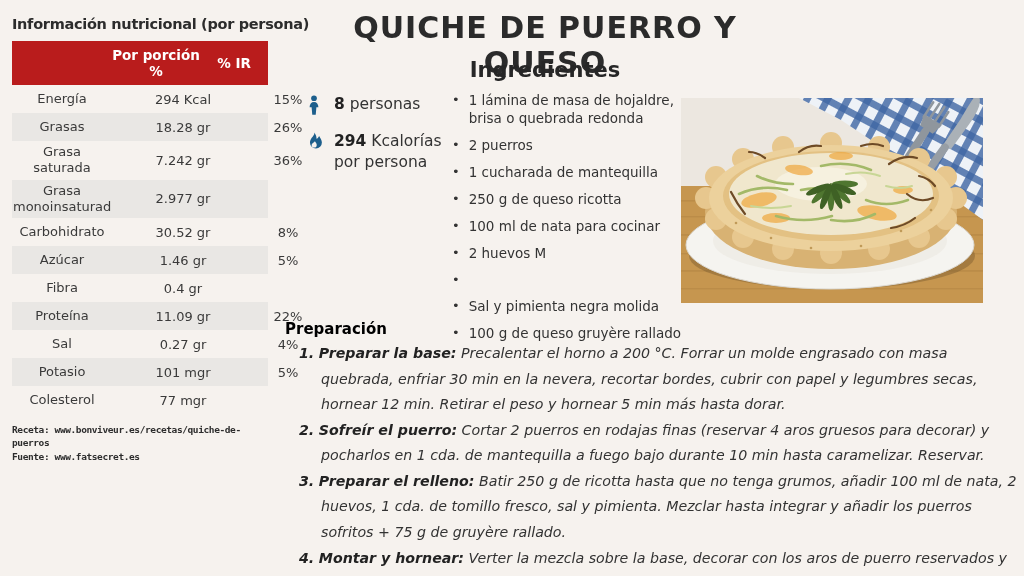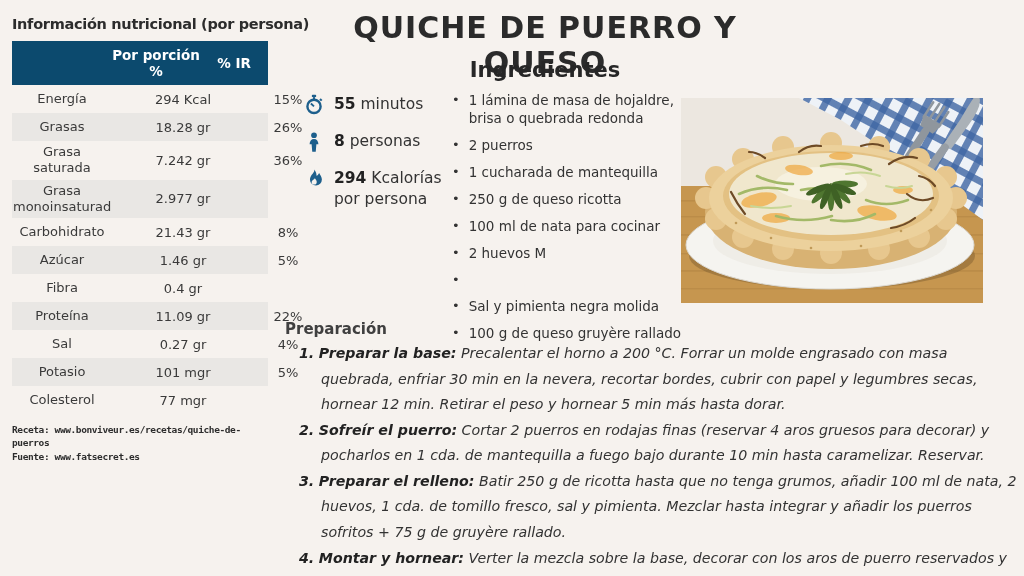--- a/index.html
+++ b/index.html
@@ -3,21 +3,21 @@
 <meta charset="utf-8">
 <style>
   html,body{margin:0;padding:0;}
   body{background:#f6f2ee;font-family:"DejaVu Sans",sans-serif;}
   .page{position:relative;width:1024px;height:576px;background:#f6f2ee;overflow:hidden;color:#3a3a3a;}
 
   
   .nut-panel{position:absolute;left:12px;top:16px;width:258px;}
   .nut-title{font-size:14.5px;font-weight:bold;color:#2c2c2c;white-space:nowrap;letter-spacing:-0.3px;margin:0 0 9px 0;}
   .nut-table{width:256px;font-size:13px;}
-  .nut-header{display:grid;grid-template-columns:100px 88px 68px;min-height:44px;background:#0c4a6e;color:#ffffff;font-weight:bold;font-size:13.5px;align-items:center;text-align:center;}
+  .nut-header{display:grid;grid-template-columns:100px 88px 68px;min-height:44px;background:#b91c1c;color:#ffffff;font-weight:bold;font-size:13.5px;align-items:center;text-align:center;}
   .nut-header .hc1{grid-column:2;}
   .nut-row{display:grid;grid-template-columns:100px 88px 68px;align-items:center;text-align:center;min-height:26px;padding:1px 0;gap:27px;}
   .nut-table > .nut-row:nth-child(odd){background:#e9e7e4;}
   .nut-row .c-label{overflow:hidden;line-height:1.25;padding:2px 1px;}
   .nut-notes{margin-top:9px;font-family:"DejaVu Sans Mono",monospace;font-weight:bold;font-size:9.5px;line-height:1.4;color:#2d2d2d;letter-spacing:-0.4px;}
 
   
   .main-title{position:absolute;left:288px;top:10px;width:514px;text-align:center;font-size:30px;font-weight:800;letter-spacing:1px;color:#2b2b2b;margin:0;}
   .ingredients-heading{position:absolute;left:288px;top:58px;width:514px;text-align:center;font-size:21px;font-weight:bold;color:#262626;margin:0;}
 
@@ -32,21 +32,21 @@
   
   .ing-list{position:absolute;left:452px;top:92px;width:232px;font-size:13.5px;color:#333;}
   .ing-item{display:flex;gap:9px;margin-bottom:9.5px;line-height:1.3;}
   .ing-bullet{flex:0 0 auto;font-size:13px;line-height:1.3;color:#333;}
 
   
   .photo{position:absolute;left:681px;top:98px;width:302px;height:205px;overflow:hidden;}
   .photo svg{display:block;width:302px;height:205px;}
 
   
-  .prep-heading{position:absolute;left:285px;top:320px;font-size:15px;font-weight:bold;color:#404040;margin:0;}
+  .prep-heading{position:absolute;left:285px;top:320px;font-size:15px;font-weight:bold;color:#000000;margin:0;}
   .steps{position:absolute;left:299px;top:341px;width:722px;font-size:14.2px;line-height:1.8;color:#333;}
   .step{padding-left:22px;text-indent:-22px;font-style:italic;}
   .step-num{font-weight:bold;color:#222;}
   .step-title{font-weight:bold;color:#222;}
 </style>
 </head>
 <body>
 
 <div class="page">
 
@@ -79,21 +79,21 @@
 
         <div class="nut-row">
           <div class="c-label">Grasa monoinsaturada</div>
           <div class="c-val">2.977 gr</div>
           <div class="c-ir"></div>
         </div>
 
 
         <div class="nut-row">
           <div class="c-label">Carbohidrato</div>
-          <div class="c-val">21.43 gr</div>
+          <div class="c-val">30.52 gr</div>
           <div class="c-ir">8%</div>
         </div>
 
         <div class="nut-row">
           <div class="c-label">Azúcar</div>
           <div class="c-val">1.46 gr</div>
           <div class="c-ir">5%</div>
         </div>
 
         <div class="nut-row">
@@ -135,32 +135,20 @@
 
         <div>Fuente: www.fatsecret.es</div>
 
     </div>
   </aside>
 
   <h1 class="main-title">QUICHE DE PUERRO Y QUESO</h1>
   <h2 class="ingredients-heading">Ingredientes</h2>
 
   <div class="meta">
-    <div class="meta-item">
-      <span class="meta-icon">
-        <svg viewBox="0 0 24 24" fill="none" stroke="currentColor">
-          <circle cx="12" cy="13.5" r="7.2" stroke-width="2.6"></circle>
-          <rect x="9.6" y="0.8" width="4.8" height="2.6" rx="1" fill="currentColor" stroke="none"></rect>
-          <line x1="12" y1="3.4" x2="12" y2="6" stroke-width="2.4"></line>
-          <line x1="18.6" y1="5.4" x2="20.4" y2="7.2" stroke-width="2.2"></line>
-          <line x1="12" y1="13.5" x2="8.6" y2="10.4" stroke-width="2"></line>
-        </svg>
-      </span>
-      <span class="meta-text"><span class="meta-val">55</span> <span>minutos</span></span>
-    </div>
     <div class="meta-item">
       <span class="meta-icon">
         <svg viewBox="0 0 24 24" fill="currentColor">
           <circle cx="12" cy="4.6" r="3.1"></circle>
           <path d="M12 8.6c-3 0-4.8 2.2-4.8 5.9h2.2l.7 8h3.8l.7-8h2.2c0-3.7-1.8-5.9-4.8-5.9z"></path>
         </svg>
       </span>
       <span class="meta-text"><span class="meta-val">8</span> <span>personas</span></span>
     </div>
     <div class="meta-item">

